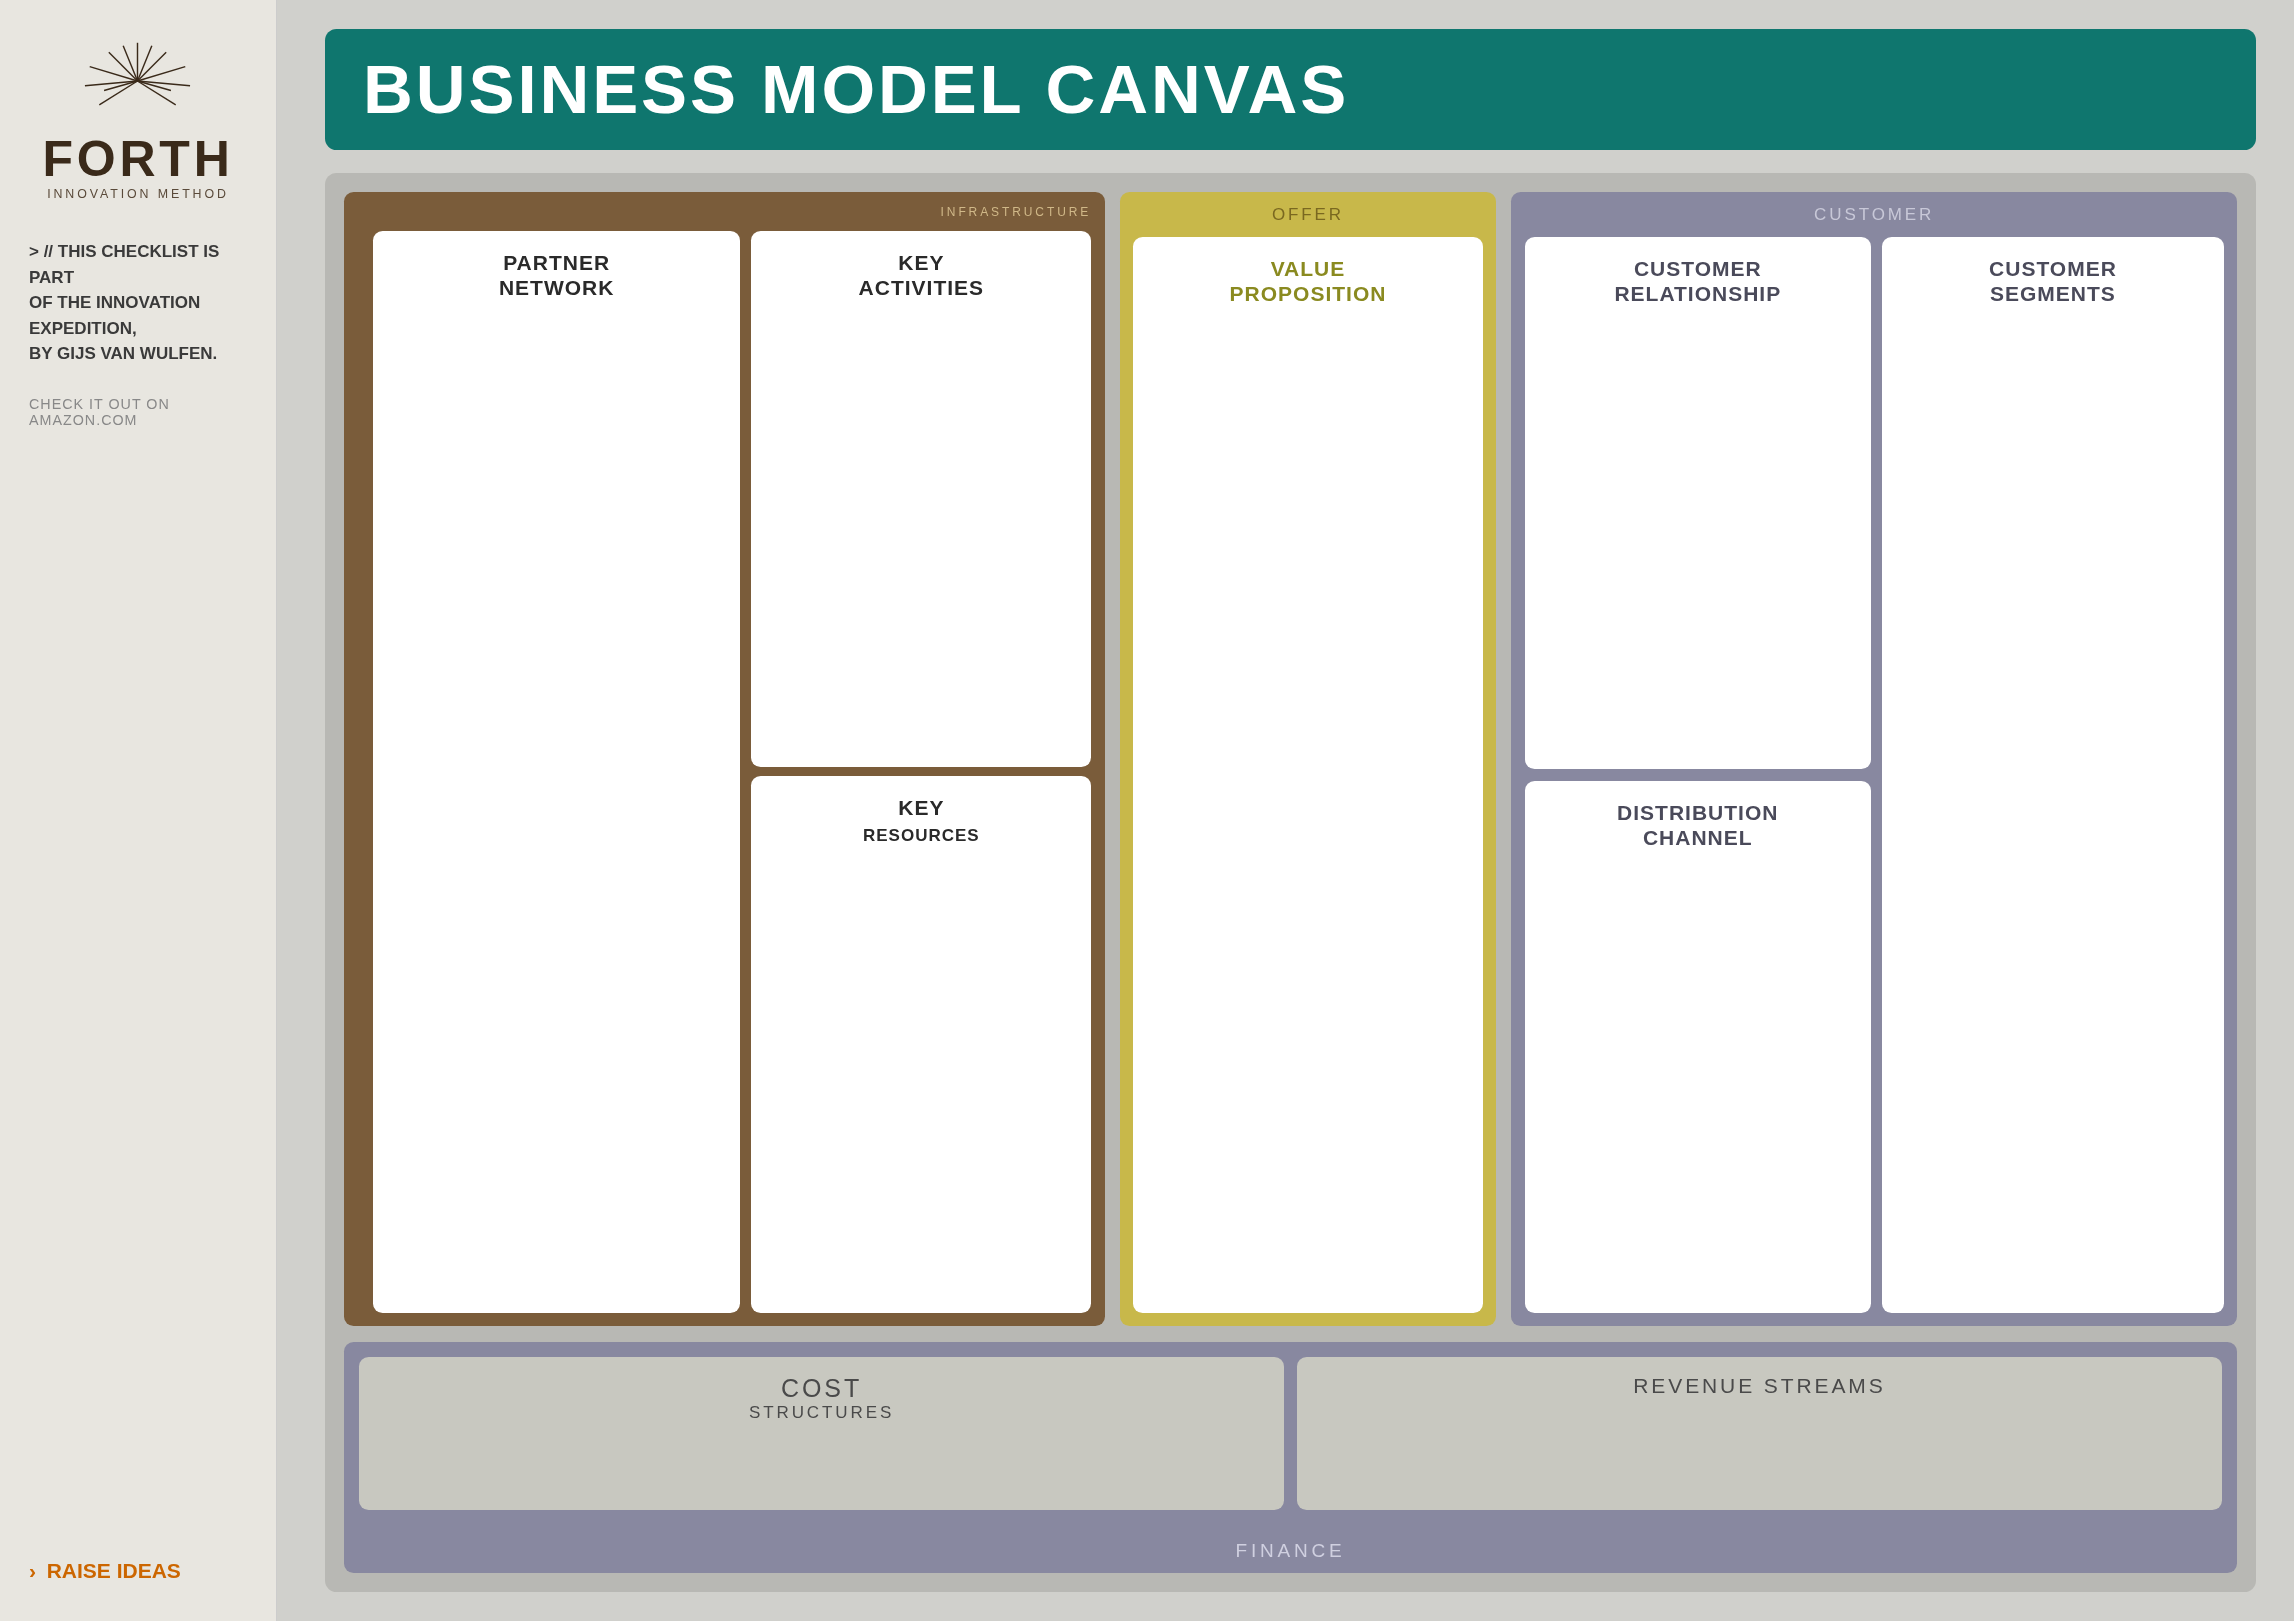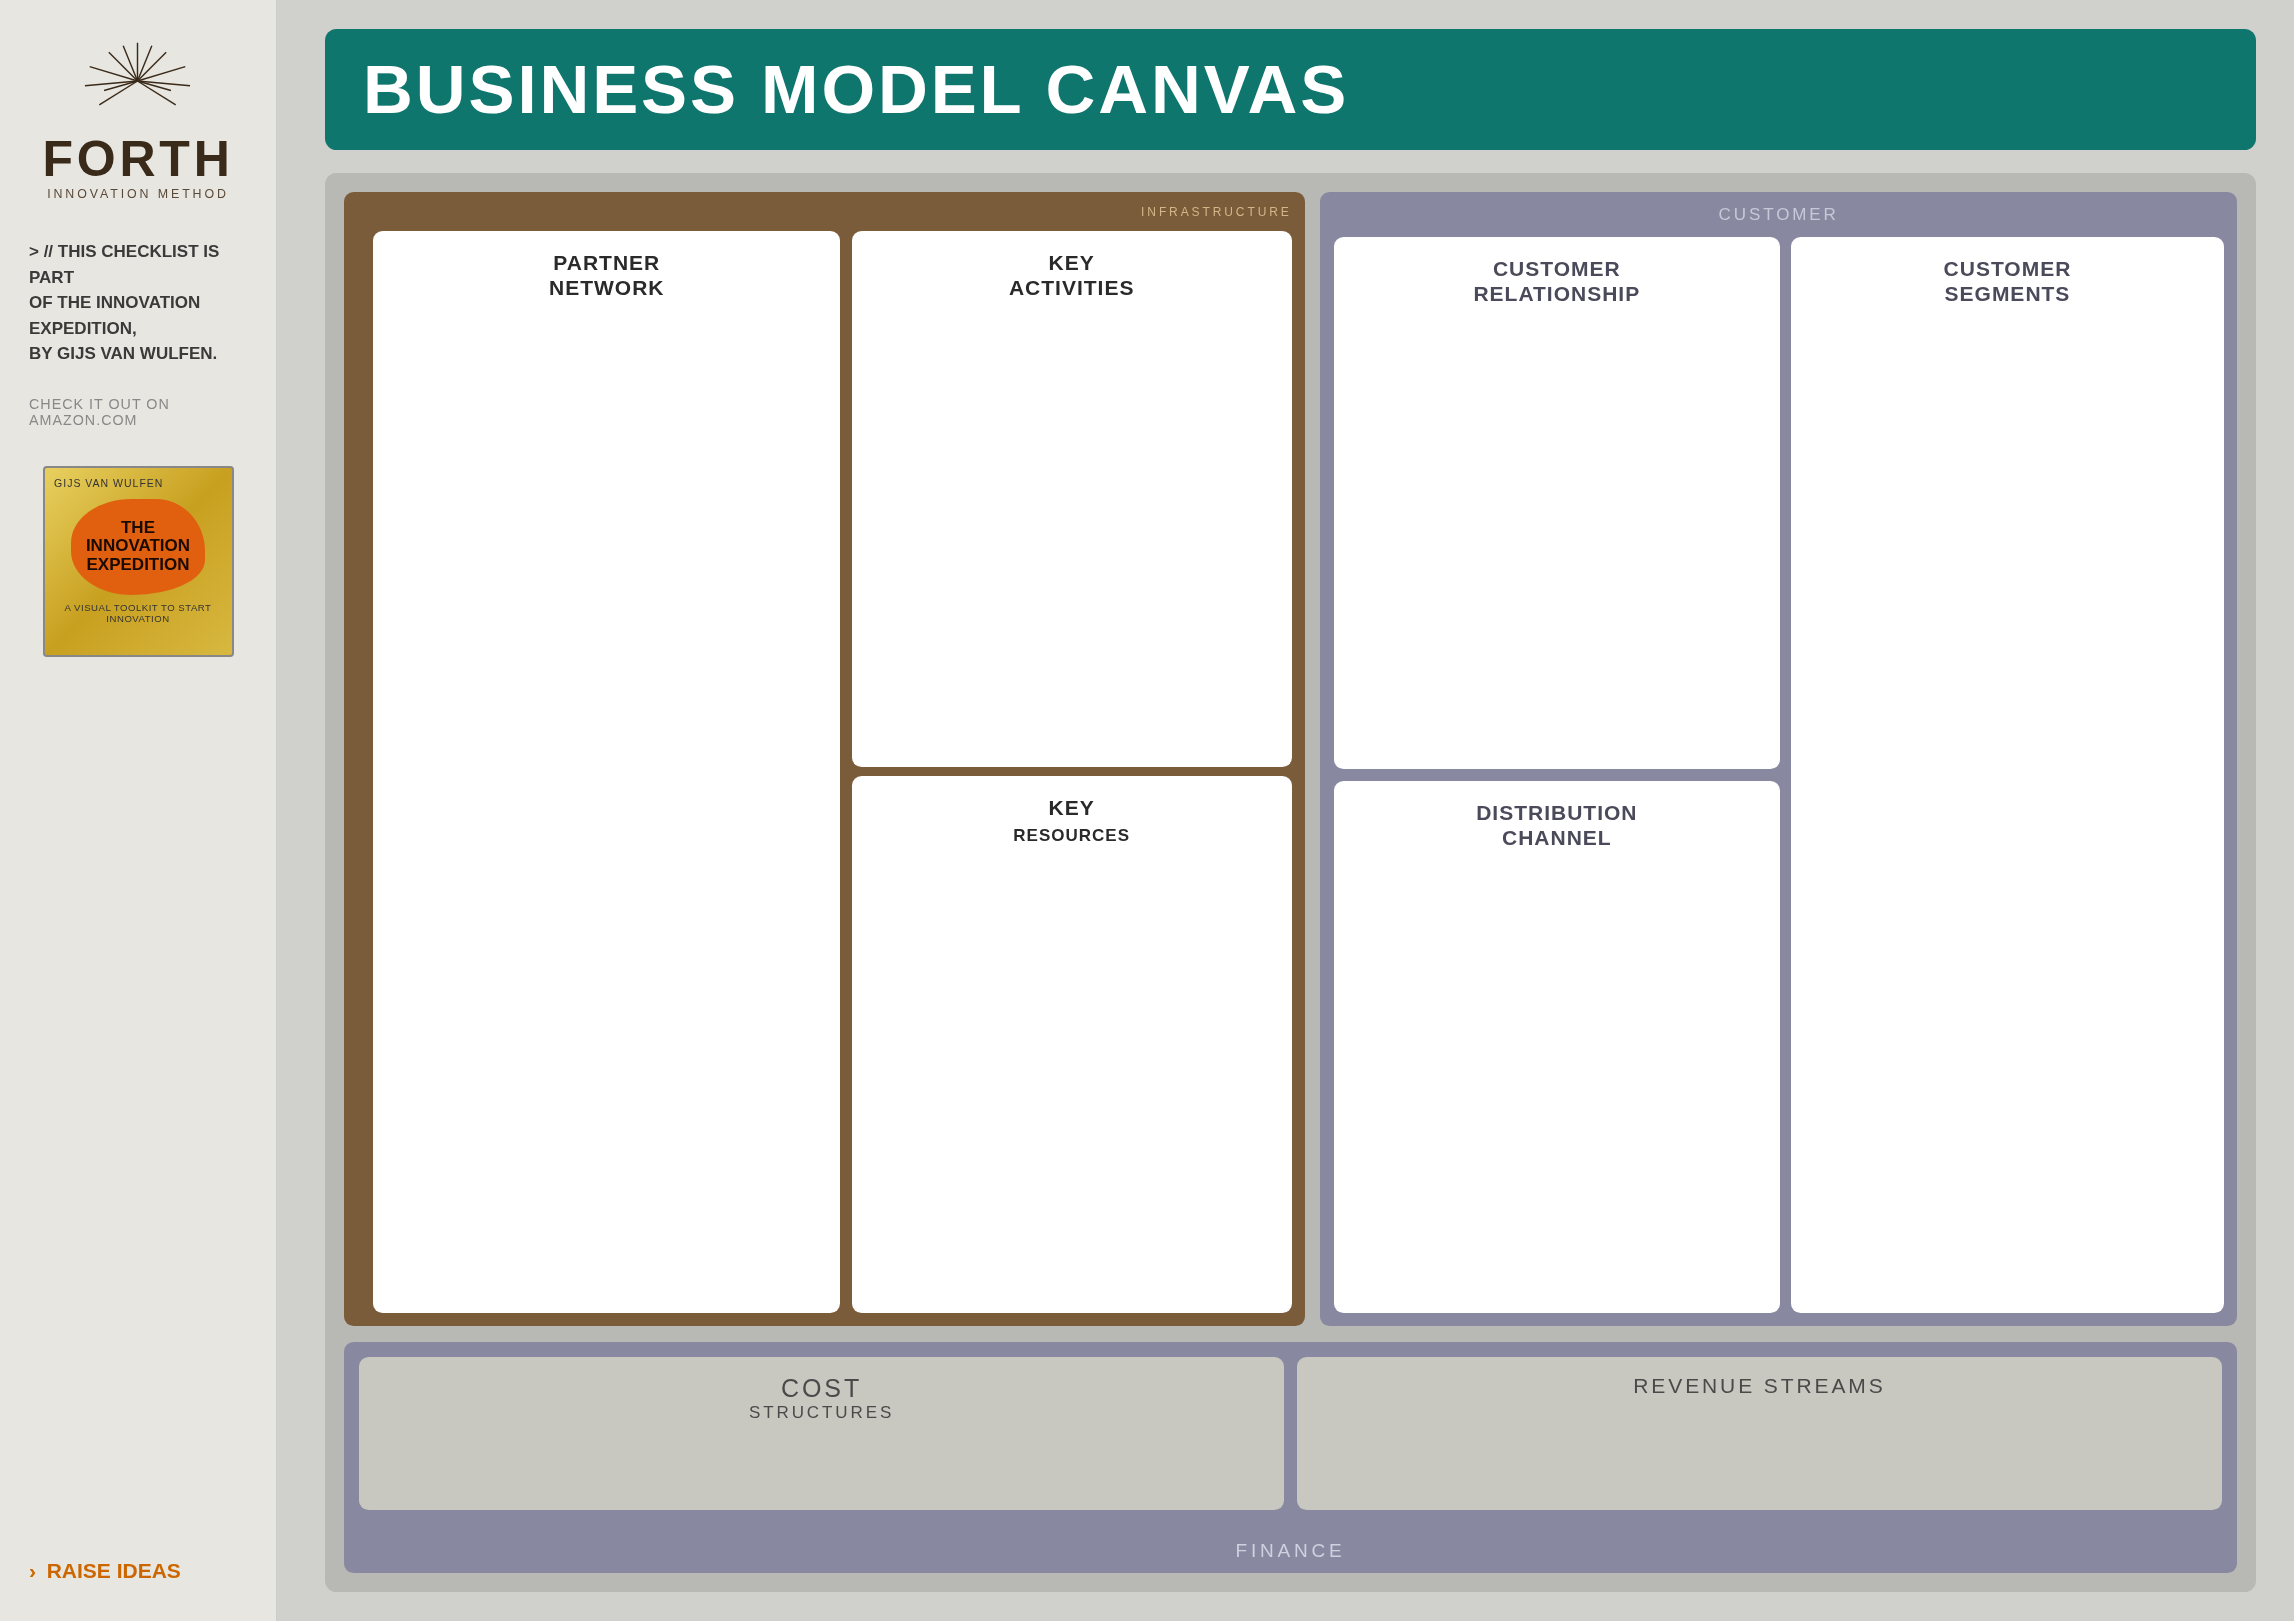--- a/index.html
+++ b/index.html
@@ -379,34 +379,20 @@
     <div class="logo-sub">INNOVATION METHOD</div>
   </div>
 
   <div class="sidebar-text">
     <span>&gt; // THIS CHECKLIST IS PART</span><br>
     <span>OF THE INNOVATION EXPEDITION,</span><br>
     <span>BY GIJS VAN WULFEN.</span>
   </div>
   <div class="sidebar-amazon">CHECK IT OUT ON AMAZON.COM</div>
 
-  <div class="book-cover">
-    <div class="book-cover-author">GIJS VAN WULFEN</div>
-    <div class="book-blob">
-      <div style="text-align:center; color: #1a0a00; font-weight:900; font-size:17px; line-height:1.1; z-index:2; position:relative;">
-        <div>THE</div>
-        <div>INNOVATION</div>
-        <div>EXPEDITION</div>
-      </div>
-    </div>
-    <div class="book-cover-sub">
-      <span>A VISUAL TOOLKIT
-TO START INNOVATION</span>
-    </div>
-  </div>
 
   <div class="sidebar-footer">
     <div class="raise-ideas">
       <span class="raise-arrow">›</span>
       <span>RAISE IDEAS</span>
     </div>
   </div>
 </div>
 
 <div class="main-content">
@@ -437,20 +423,28 @@
             </div>
             <div class="white-card half">
               <div class="card-title">
                 KEY<br><span style="font-size:17px; font-weight:700; letter-spacing:1px;">RESOURCES</span>
               </div>
             </div>
           </div>
         </div>
       </div>
 
+      <div class="offer-block">
+        <div class="offer-header block-header">OFFER</div>
+        <div class="value-card white-card" style="flex:1;">
+          <div class="card-title olive">
+            VALUE<br>PROPOSITION
+          </div>
+        </div>
+      </div>
 
       <div class="customer-block">
         <div class="customer-header block-header">CUSTOMER</div>
         <div class="customer-inner">
 
           <div class="customer-left-col">
             <div class="white-card half">
               <div class="card-title gray">
                 CUSTOMER<br>RELATIONSHIP
               </div>

